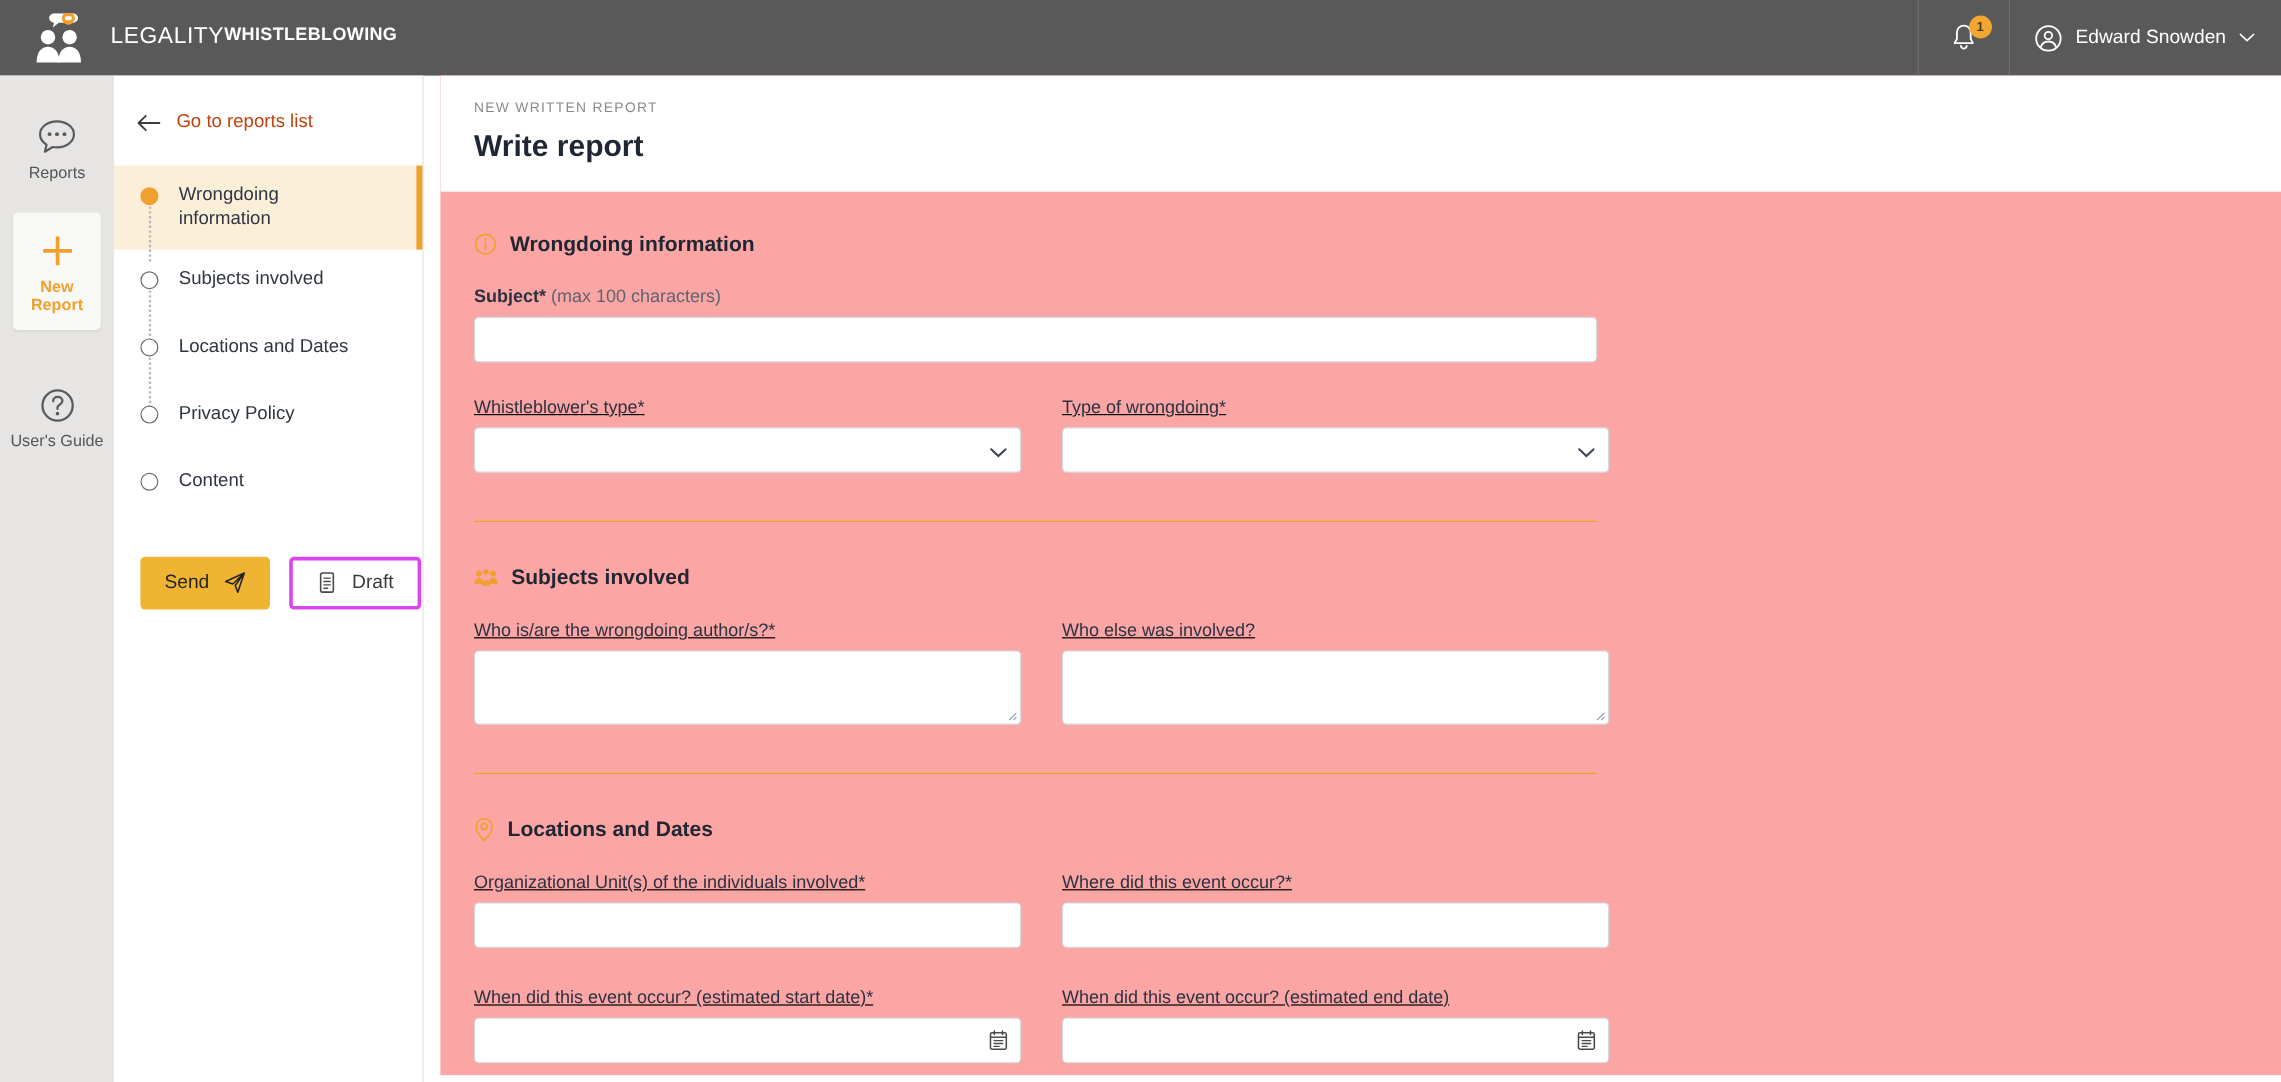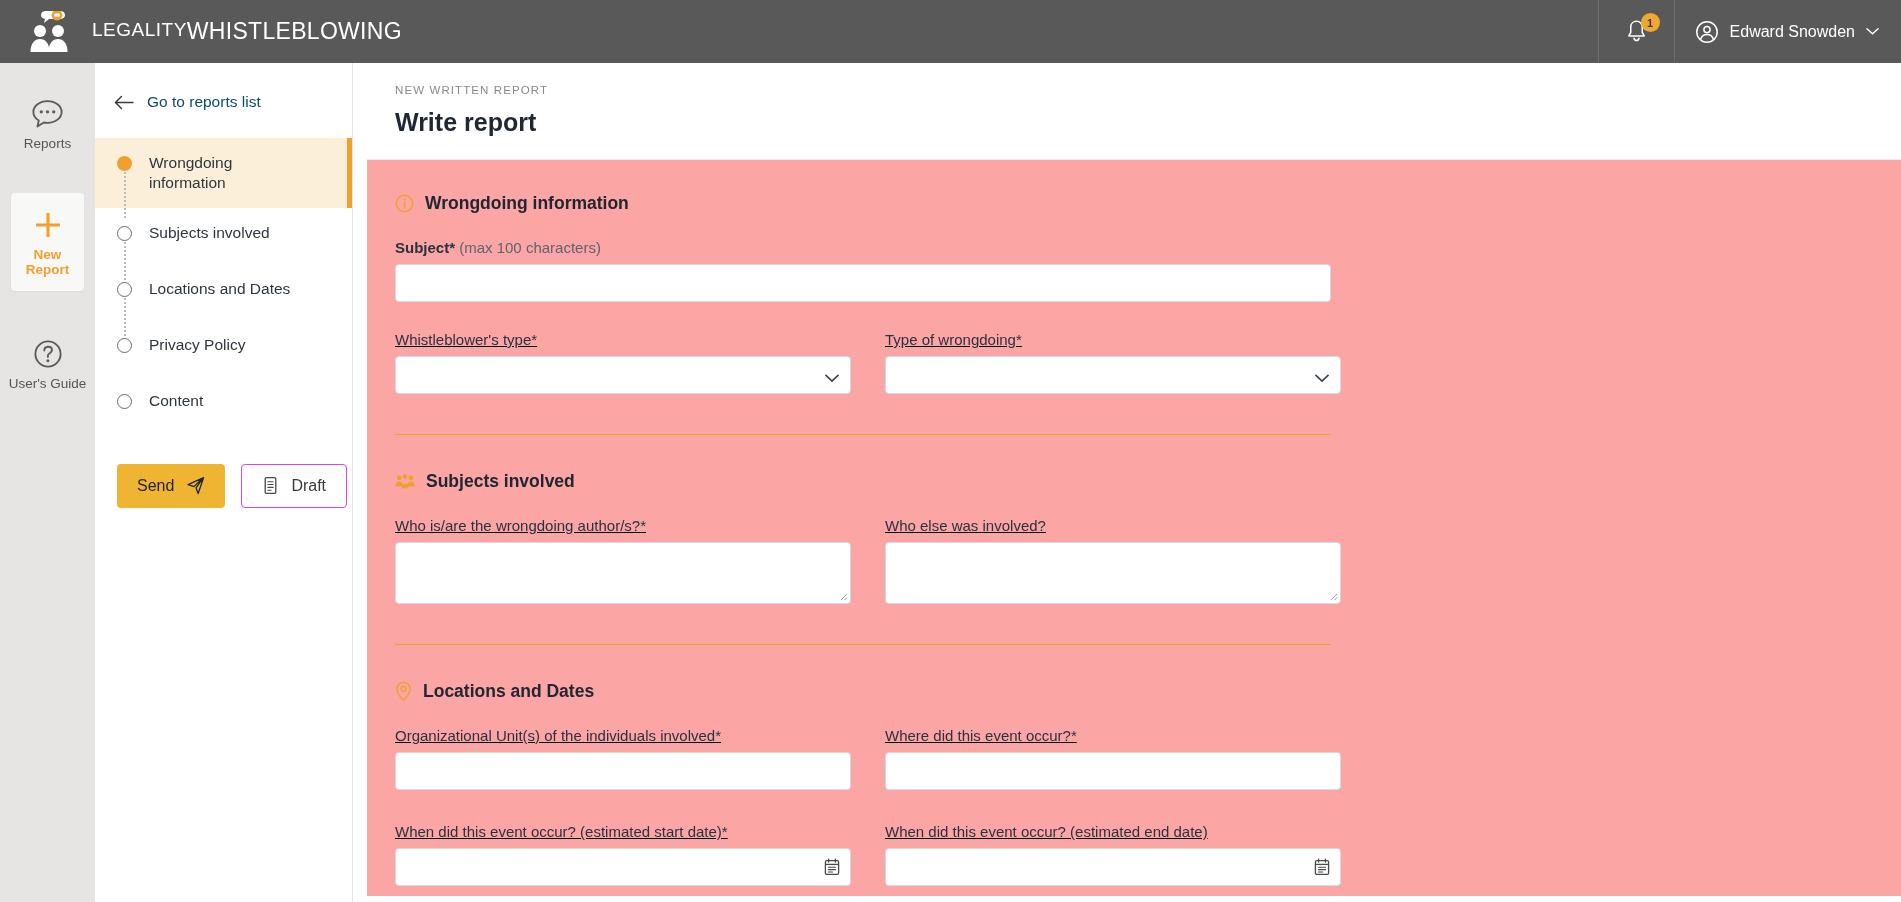--- a/index.html
+++ b/index.html
@@ -23,22 +23,22 @@
     padding-left: 27px; gap: 9px;
     height: 63px;
   }
   .logo-mark { position: relative; width: 56px; height: 42px; }
   .logo-text { display: flex; flex-direction: row; justify-content: center; line-height: 1; }
   .logo-line1 {
     color: #ffffff; font-size: 19px; letter-spacing: .5px;
     font-weight: 400; margin-bottom: 2px;
   }
   .logo-line2 {
-    color: #ffffff; font-size: 23px; letter-spacing: .3px;
-    font-weight: 400;
+    color: #ffffff; font-size: 15px; letter-spacing: .3px;
+    font-weight: 700;
   }
   .topbar-spacer { flex: 1; }
   .topbar-cell {
     display: flex; align-items: center; justify-content: center;
     border-left: 1px solid #6e6e6e;
     height: 63px;
   }
   .bell-cell { width: 76px; position: relative; }
   .bell-badge {
     position: absolute; top: 13px; left: 42px;
@@ -60,39 +60,39 @@
     width: 95px; padding: 14px 0 12px;
     display: flex; flex-direction: column; align-items: center;
     gap: 7px; cursor: pointer;
   }
   .rail-item .rail-label {
     font-size: 13.5px; color: #555555; text-align: center;
   }
   .rail-item.first { margin-top: 22px; }
   .rail-item.active {
     background: #F8F8F7;
-    width: 73px; margin: 30px auto 0;
+    width: 73px; margin: 14px auto 0;
     border-radius: 4px; padding: 17px 0 14px;
     box-shadow: 0 1px 2px rgba(0,0,0,.06);
   }
   .rail-item.active .rail-label { color: #F0A02E; font-weight: 700; font-size: 13.5px; }
   .rail-item.spaced { margin-top: 34px; }
 
   
   .steppanel {
     position: absolute; left: 95px; top: 63px;
     width: 258px; height: 839px;
     background: #ffffff;
     border-right: 1px solid #E3E3E1;
   }
   .back-link {
     display: flex; align-items: center; gap: 13px;
     padding: 30px 0 0 19px; cursor: pointer;
   }
-  .back-link .bl-label { font-size: 15.5px; color: #0c4a6e; }
+  .back-link .bl-label { font-size: 15.5px; color: #c2410c; }
   .steps { margin-top: 27px; position: relative; }
   .step {
     display: flex; align-items: flex-start; gap: 16px;
     padding: 14px 14px 14px 22px;
     position: relative; min-height: 56px; cursor: pointer;
   }
   .step.active { background: #FCEFDA; }
   .step.active::after {
     content: ""; position: absolute; right: 0; top: 0;
     width: 5px; height: 100%; background: #F0A02E;
@@ -115,21 +115,21 @@
   .step-label { font-size: 15.5px; color: #2f3640; line-height: 1.32; padding-top: 1px; }
   .step.active .step-label { color: #2f3640; }
 
   .actions { display: flex; gap: 16px; padding: 32px 0 0 22px; }
   .btn {
     display: inline-flex; align-items: center; gap: 12px;
     height: 44px; padding: 0 20px; border-radius: 4px;
     font-size: 16px; cursor: pointer; user-select: none;
   }
   .btn-send { background: #F0B433; color: #262626; border: none; font-weight: 400; }
-  .btn-draft { background: #ffffff; color: #3a3a3a; border: 1px solid #d946ef; }
+  .btn-draft { background: #ffffff; color: #3a3a3a; border: 3px solid #d946ef; }
 
   
   .main {
     position: absolute; left: 367px; top: 63px;
     width: 1548px; height: 833px;
     background: #fca5a5;
     overflow: hidden;
   }
   .main-head {
     background: #ffffff; height: 97px;

